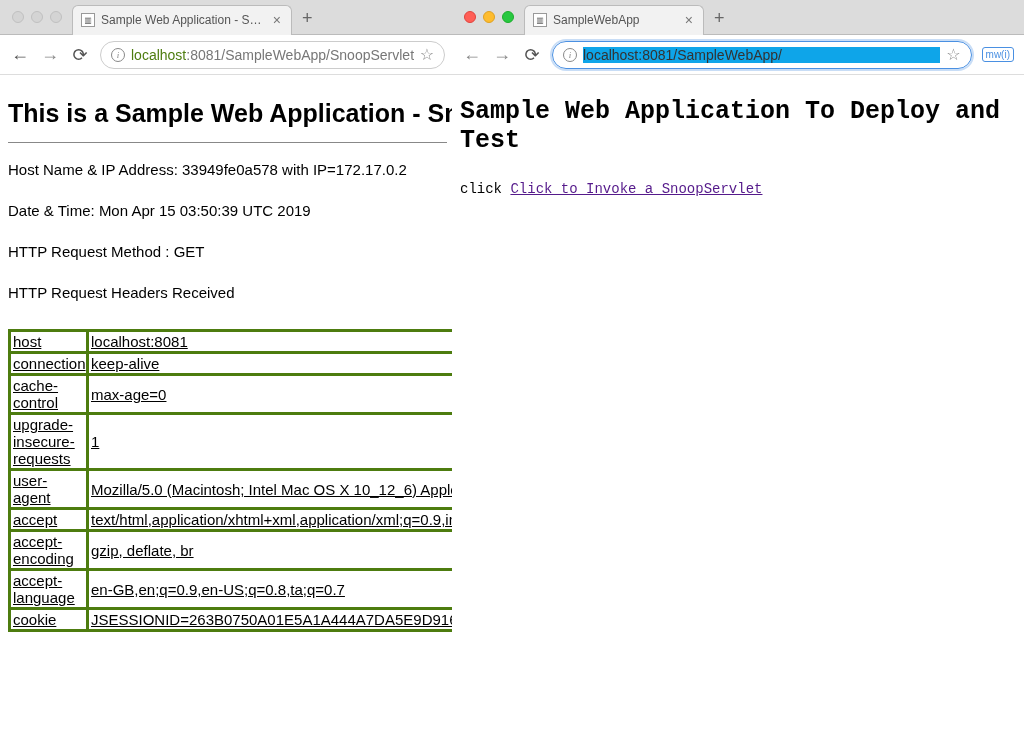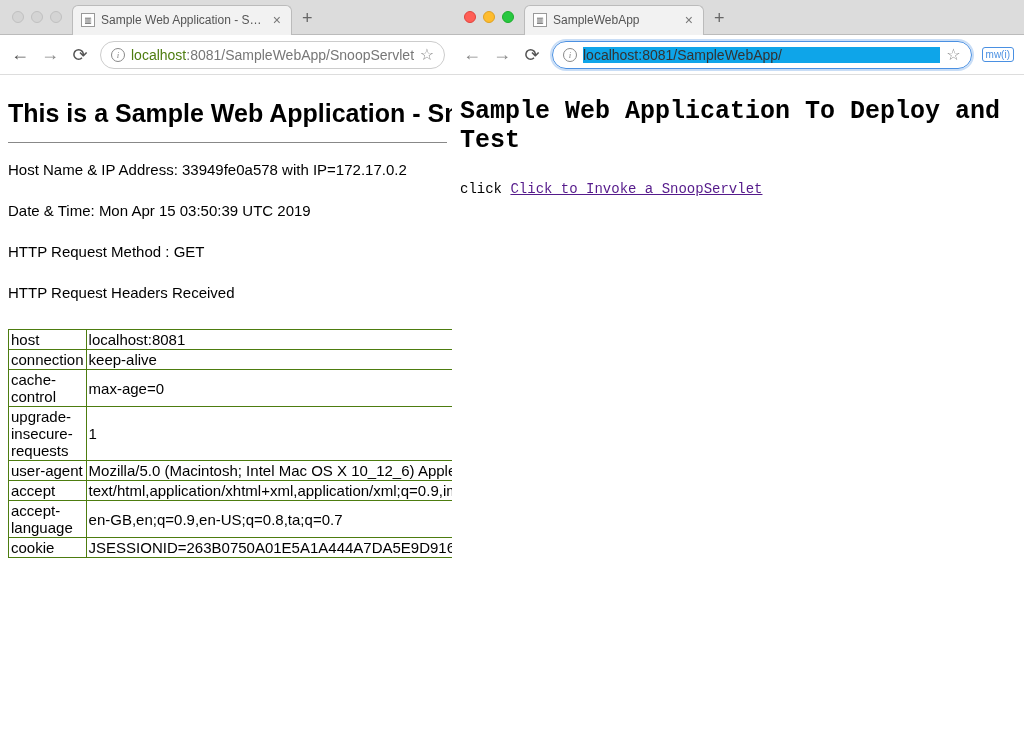--- a/index.html
+++ b/index.html
@@ -195,24 +195,25 @@
       white-space: nowrap;
     }
     .info-line.tight { margin-bottom: 28px; }
     table.headers {
       border-collapse: collapse;
       font-size: 15px;
       width: auto;
       margin-top: 4px;
     }
     table.headers td {
-      border: 1px solid #4d7c0f;
+      border: 3px solid #4d7c0f;
       padding: 1px 2px;
       vertical-align: middle;
       text-align: left;
+      text-decoration: underline;
     }
     table.headers td.key { white-space: normal; max-width: 78px; }
     table.headers td.val { white-space: nowrap; }
     .content-right {
       font-family: Liberation Mono, monospace;
       padding: 12px 8px;
     }
     .content-right h2 {
       font-size: 25px;
       font-weight: bold;
@@ -288,20 +289,24 @@
           </tr>
           <tr>
             <td class="key">user-agent</td>
             <td class="val">Mozilla/5.0 (Macintosh; Intel Mac OS X 10_12_6) AppleWebKit Chrome/73.0.3683.103 Safari/537.36</td>
           </tr>
           <tr>
             <td class="key">accept</td>
             <td class="val">text/html,application/xhtml+xml,application/xml;q=0.9,image exchange;v=b3</td>
           </tr>
           <tr>
+            <td class="key">accept-encoding</td>
+            <td class="val">gzip, deflate, br</td>
+          </tr>
+          <tr>
             <td class="key">accept-language</td>
             <td class="val">en-GB,en;q=0.9,en-US;q=0.8,ta;q=0.7</td>
           </tr>
           <tr>
             <td class="key">cookie</td>
             <td class="val">JSESSIONID=263B0750A01E5A1A444A7DA5E9D91676</td>
           </tr>
         </tbody>
     </table>
   </div>

